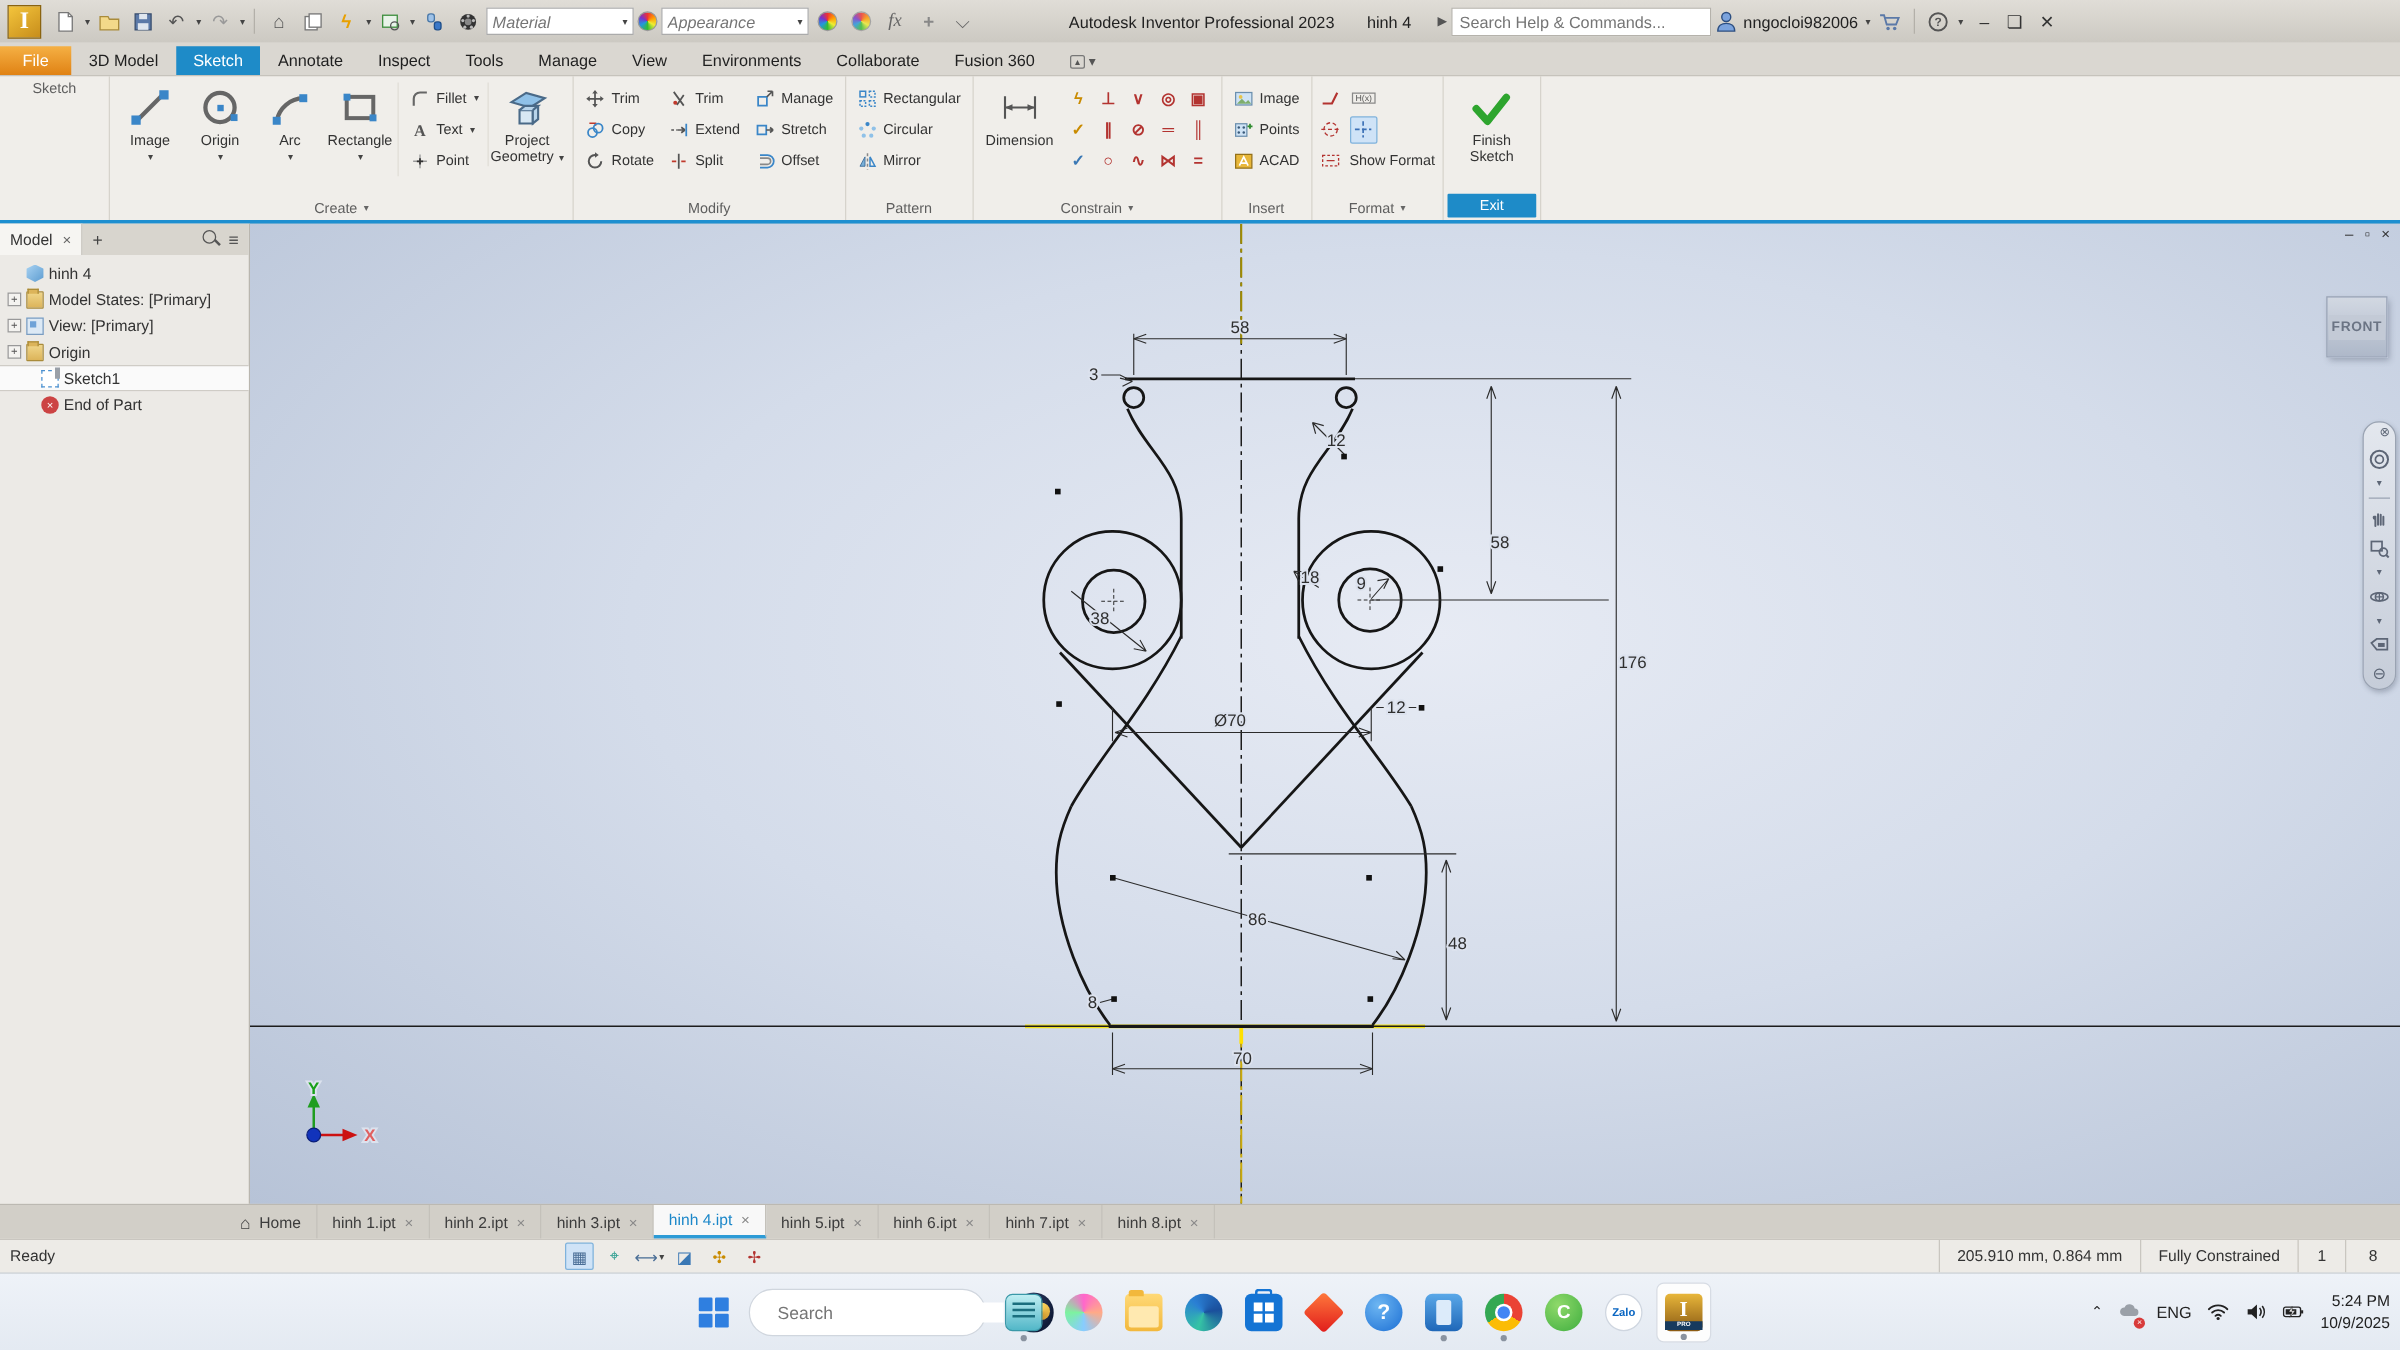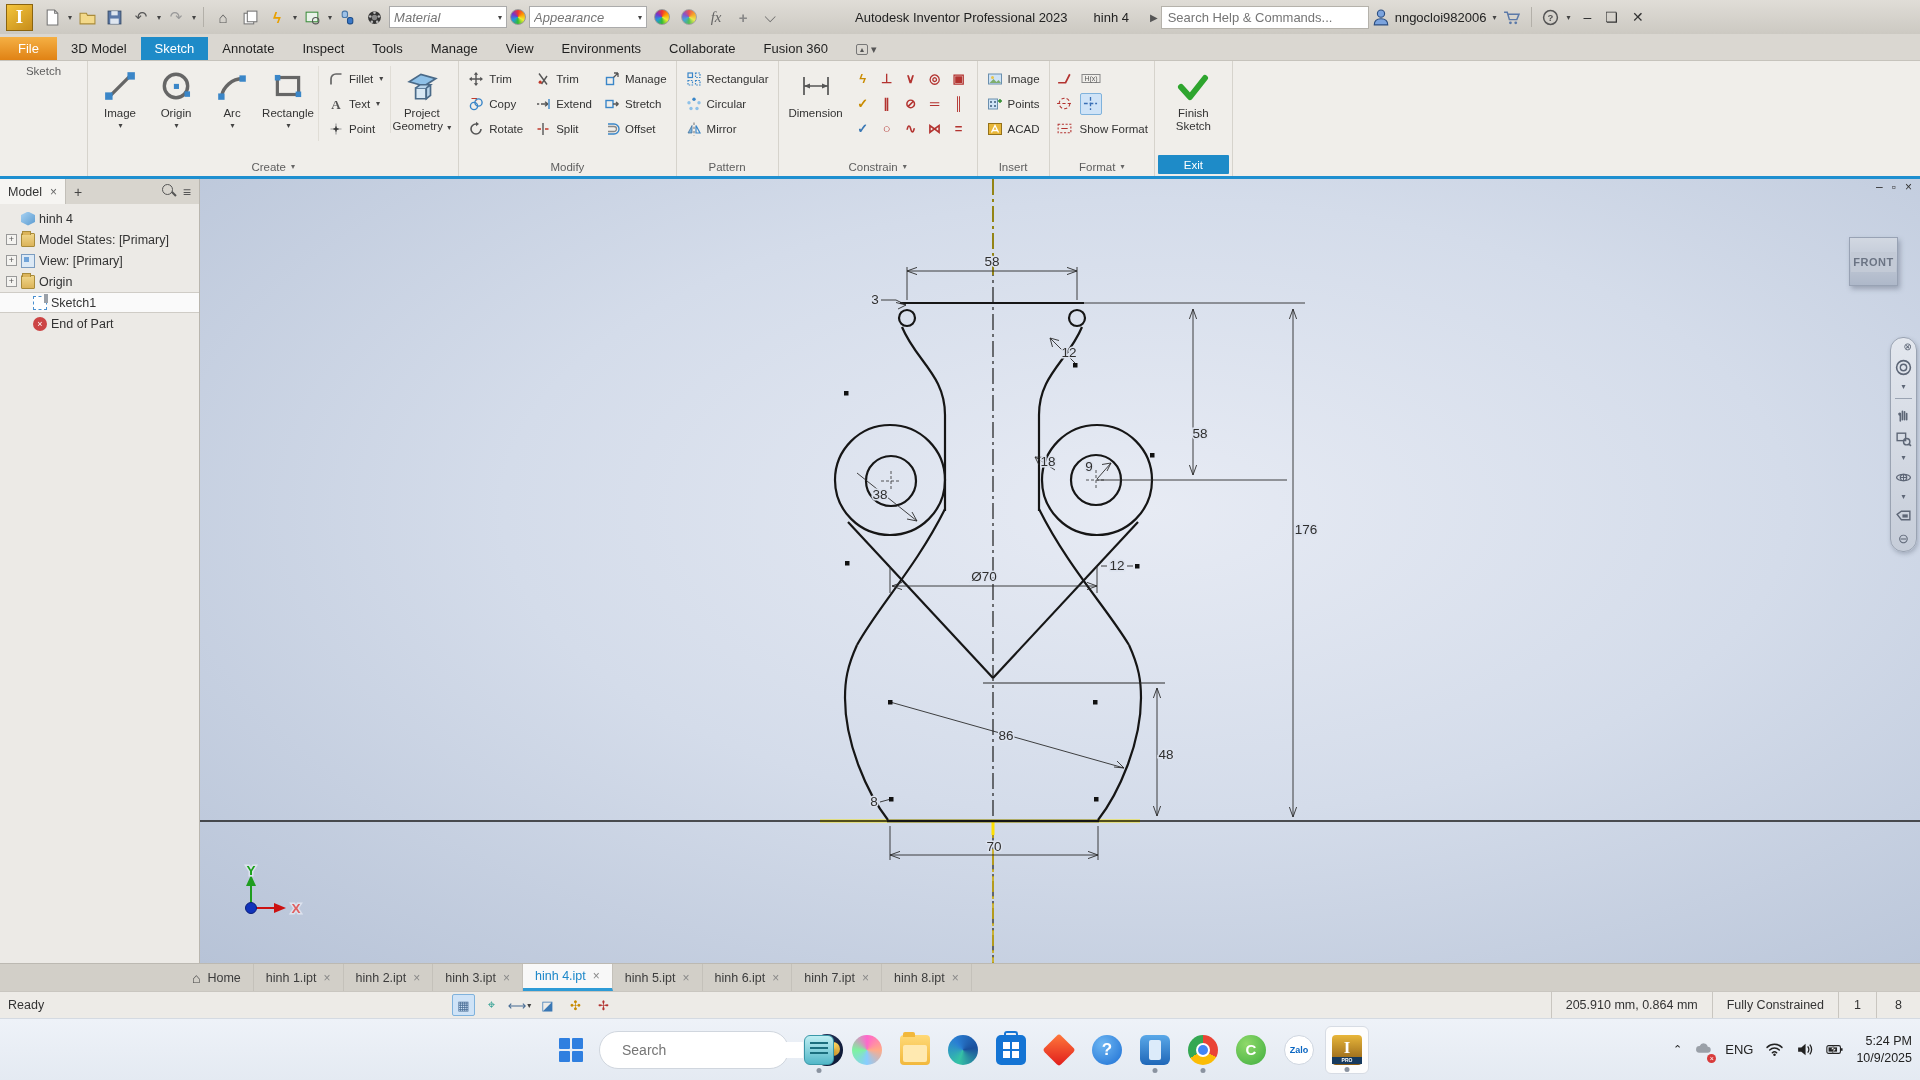--- a/index.html
+++ b/index.html
@@ -74,21 +74,21 @@
   .ti-folder::before { content:""; position:absolute; top:-3px; left:0; width:7px; height:3px; background:#dcb45a; border:1px solid #a98b3a; border-bottom:none; }
   .ti-view { border:1px solid #7a9cc0; background:#dce9f5; }
   .ti-view::after { content:""; position:absolute; inset:2px 5px 5px 2px; background:#6fa3d8; }
   .ti-sketch { border:1.5px dashed #4a90d0; background:#fff; }
   .ti-sketch::after { content:""; position:absolute; right:-2px; top:-3px; width:4px; height:9px; background:#9aa0a8; }
   .ti-end { background:#cc4444; border-radius:50%; color:#fff; font-size:9px; text-align:center; line-height:14px; }
 
   .canvas { position:relative; flex:1; background:radial-gradient(ellipse at 55% 42%, #e7ebf4 0%, #d4dcea 48%, #b7c3d7 100%); overflow:hidden; }
   .canvas svg.sk { position:absolute; inset:0; }
   .cwin { position:absolute; top:1px; right:8px; color:#333; font-size:12px; display:flex; gap:9px; }
-  .viewcube { position:absolute; top:58px; right:22px; width:49px; height:49px; background:linear-gradient(#d2d8e2,#aeb8c9); border:1px solid #98a2b4; box-shadow:2px 3px 5px rgba(60,70,90,.35); display:flex; align-items:center; justify-content:center; }
+  .viewcube { position:absolute; top:58px; right:10px; width:49px; height:49px; background:linear-gradient(#d2d8e2,#aeb8c9); border:1px solid #98a2b4; box-shadow:2px 3px 5px rgba(60,70,90,.35); display:flex; align-items:center; justify-content:center; }
   .viewcube span { font-size:11px; font-weight:bold; color:#6b7484; letter-spacing:.5px; background:#c3cad6; padding:4px 2px; }
   .navbar { position:absolute; top:158px; right:3px; width:27px; background:linear-gradient(#e3e7ee,#c6cdd9); border:1px solid #9aa3b2; border-radius:13px; padding:4px 0 6px 0; display:flex; flex-direction:column; align-items:center; gap:7px; box-shadow:1px 2px 4px rgba(60,70,90,.3); }
   .navbar .ni { color:#5d6676; font-size:13px; line-height:1; }
   .navbar svg { width:17px; height:17px; }
   .navdiv { width:17px; height:1px; background:#9aa3b2; }
 
   
   .doctabs { height:28px; background:#d2cfc8; display:flex; align-items:stretch; padding-left:180px; font-size:12.5px; color:#3c3c3c; border-top:1px solid #bcb9b2; }
   .dtab { display:flex; align-items:center; gap:7px; padding:0 12px; border-right:1px solid #c4c1ba; }
   .dtab .x { color:#888; font-size:12px; }

